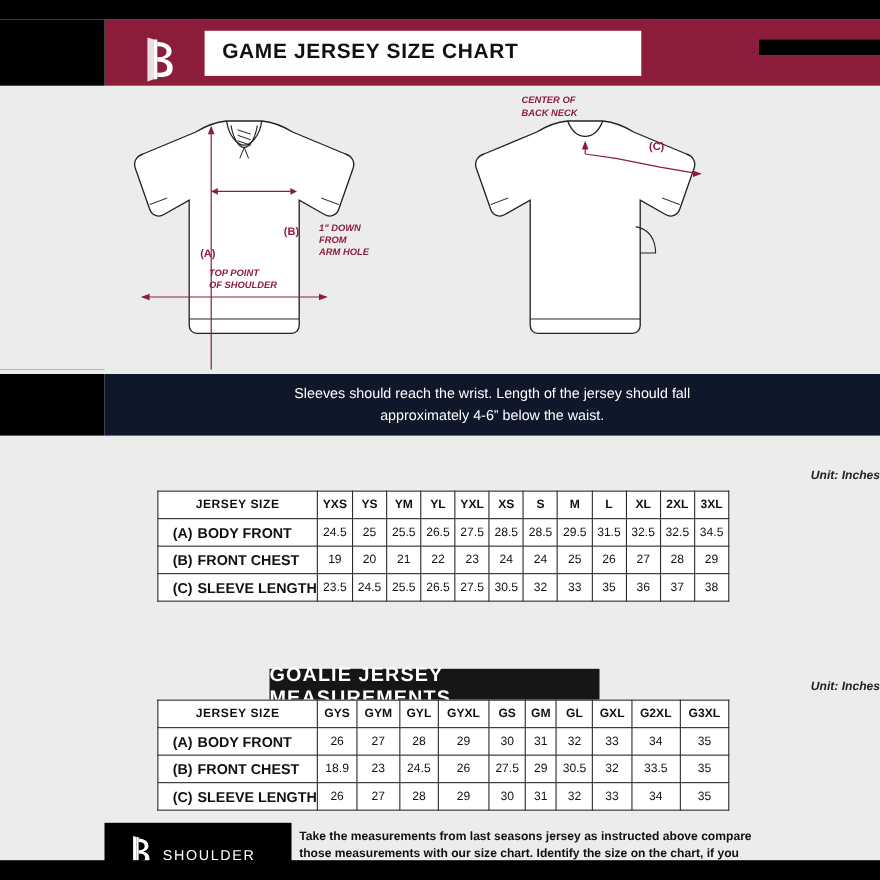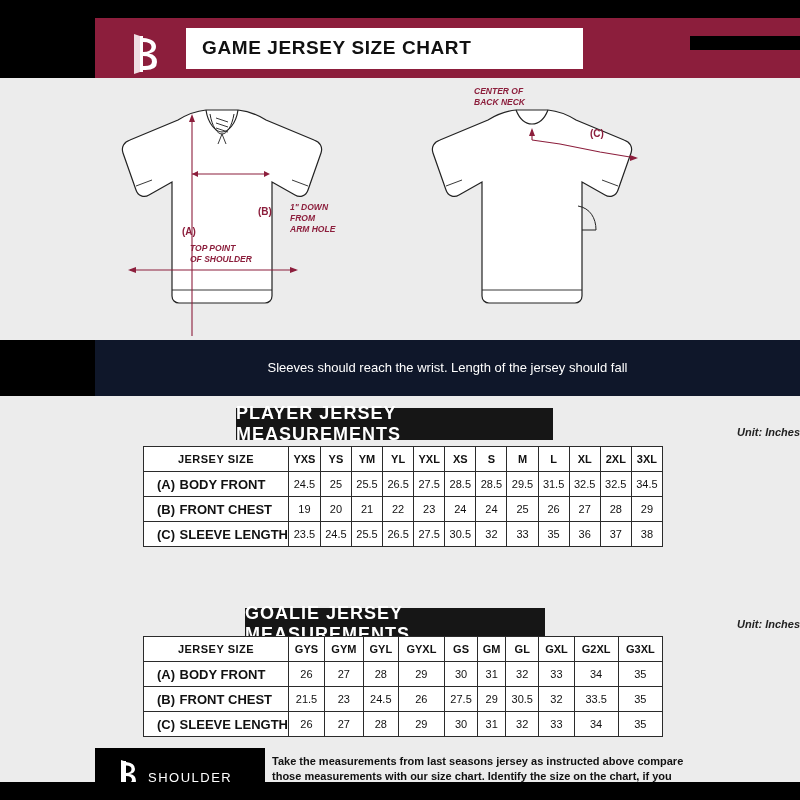--- a/index.html
+++ b/index.html
@@ -136,24 +136,24 @@
 ARM HOLE</div>
       <div class="tag" style="left:590px;top:50px;">(C)</div>
       <div class="note" style="left:474px;top:8px;width:80px;white-space:pre-line;text-align:left;">CENTER OF
 BACK NECK</div>
     </div>
 
     <div class="banner-black"></div>
     <div class="banner">
       <div>
         <span>Sleeves should reach the wrist. Length of the jersey should fall</span><br>
+        <span>approximately 4-6” below the waist.</span>
       </div>
     </div>
 
-    <div class="pill" style="left:236px;top:390px;width:317px;height:32px;">PLAYER JERSEY MEASUREMENTS</div>
     <div class="unit" style="top:408px;">Unit: Inches</div>
 
     <table id="player-table" style="left:143px;top:428px;width:520px;">
       <tbody>
         <tr>
           <td class="hdrsize" style="width:138px;">JERSEY SIZE</td>
         <td class="hdrcell">YXS</td>
             <td class="hdrcell">YS</td>
             <td class="hdrcell">YM</td>
             <td class="hdrcell">YL</td>
@@ -240,21 +240,21 @@
             <td>29</td>
             <td>30</td>
             <td>31</td>
             <td>32</td>
             <td>33</td>
             <td>34</td>
             <td>35</td>
           </tr>
           <tr>
             <td class="rowlabel"><span class="abc">(B)</span> FRONT CHEST</td>
-            <td>21.5</td>
+            <td>18.9</td>
             <td>23</td>
             <td>24.5</td>
             <td>26</td>
             <td>27.5</td>
             <td>29</td>
             <td>30.5</td>
             <td>32</td>
             <td>33.5</td>
             <td>35</td>
           </tr>

